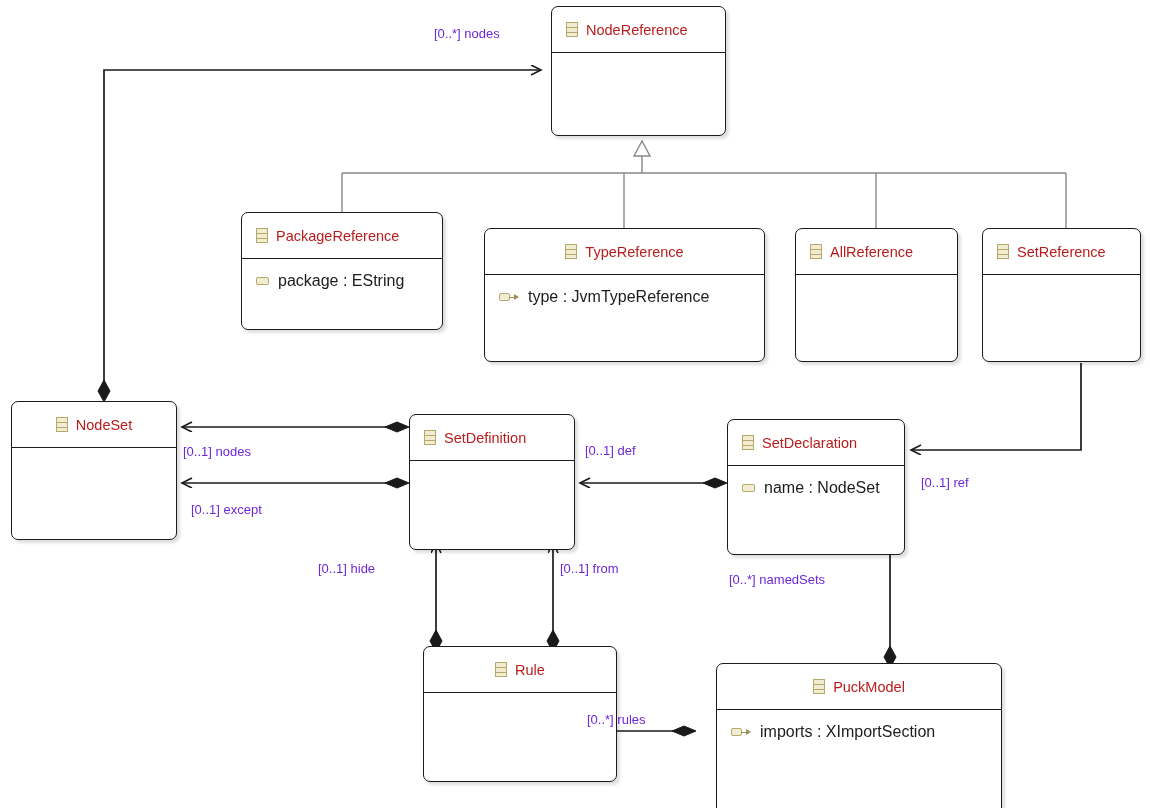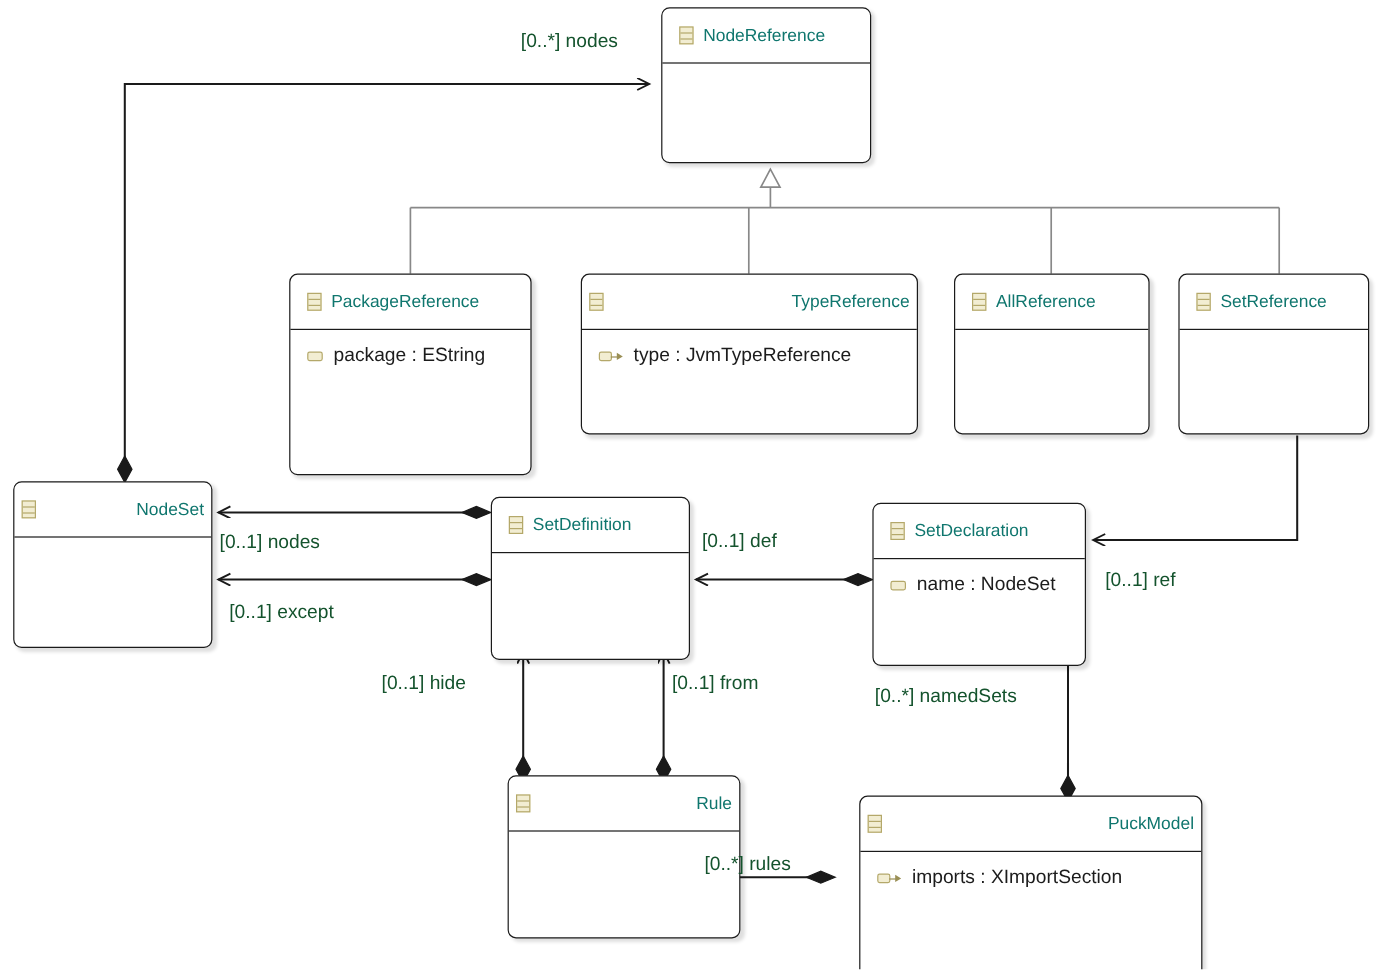--- a/index.html
+++ b/index.html
@@ -26,33 +26,33 @@
     border: 1.6px solid #1a1a1a;
     border-radius: 7px;
     box-sizing: border-box;
     box-shadow: 3px 3px 3px rgba(0,0,0,0.13);
     z-index: 5;
   }
   .uml-header {
     height: 46px;
     display: flex;
     align-items: center;
-    justify-content: space-between;
+    justify-content: center;
     gap: 8px;
     border-bottom: 1.6px solid #1a1a1a;
     box-sizing: border-box;
     padding: 0 6px;
   }
   .uml-header.left-align {
     justify-content: flex-start;
     padding-left: 14px;
   }
   .uml-title {
     font-size: 14.5px;
-    color: #0f766e;
+    color: #b91c1c;
     white-space: nowrap;
   }
   .uml-body {
     padding: 12px 0 0 0;
   }
   .uml-attr {
     display: flex;
     align-items: center;
     gap: 9px;
     padding: 0 0 0 14px;
@@ -130,22 +130,22 @@
   .edge-svg {
     position: absolute;
     left: 0; top: 0;
     width: 1150px;
     height: 808px;
     z-index: 2;
     pointer-events: none;
   }
   .edge-label {
     position: absolute;
-    font-size: 16px;
-    color: #14532d;
+    font-size: 13px;
+    color: #6d28d9;
     white-space: nowrap;
     z-index: 6;
   }
 </style>
 </head>
 <body>
 
 <div id="canvas">
 
   <svg class="edge-svg" viewBox="0 0 1150 808" xmlns="http://www.w3.org/2000/svg">
@@ -222,21 +222,21 @@
   <div class="edge-label" style="left:587px; top:712px;">[0..*] rules</div>
 
   <div class="uml-class" style="left:551px; top:6px; width:175px; height:130px;">
     <div class="uml-header left-align">
       <span class="icon-class"></span>
       <span class="uml-title">NodeReference</span>
     </div>
     <div class="uml-body"></div>
   </div>
 
-  <div class="uml-class" style="left:241px; top:228px; width:202px; height:168px;">
+  <div class="uml-class" style="left:241px; top:212px; width:202px; height:118px;">
     <div class="uml-header left-align">
       <span class="icon-class"></span>
       <span class="uml-title">PackageReference</span>
     </div>
     <div class="uml-body">
       <div class="uml-attr">
         <span class="icon-attr"></span>
         <span>package : EString</span>
       </div>
     </div>

